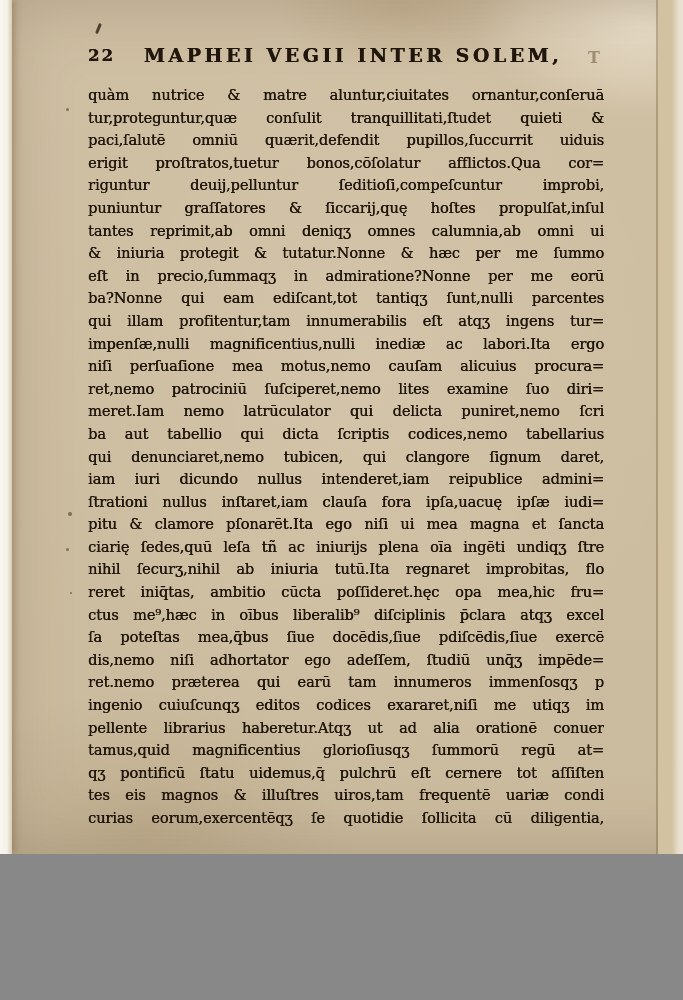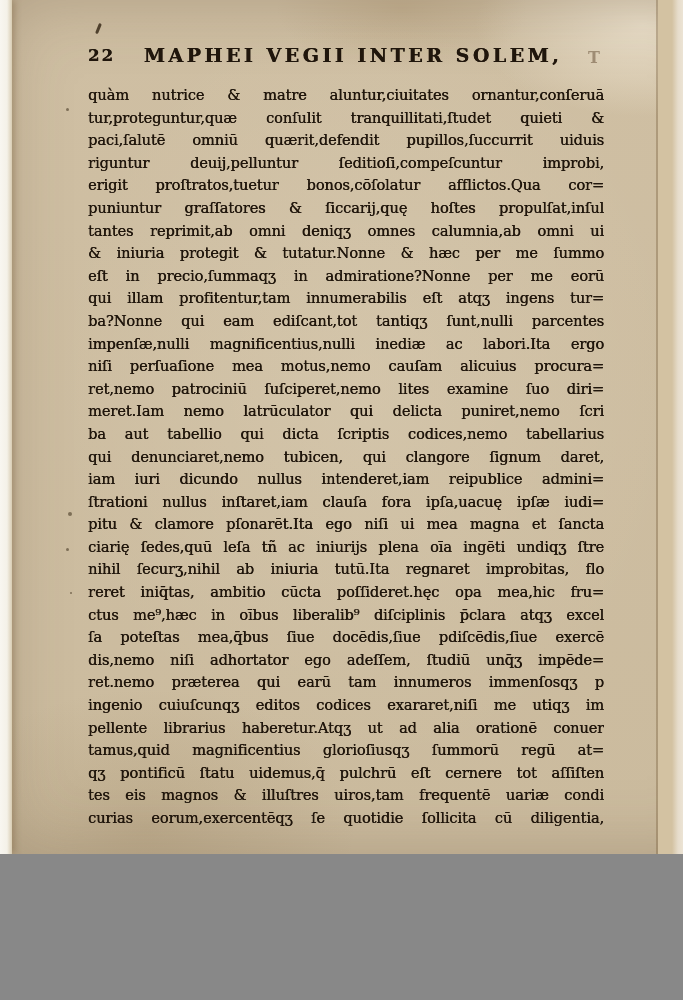--- a/index.html
+++ b/index.html
@@ -90,28 +90,28 @@
 
   <div class="tick-mark"></div>
   <div class="folio">22</div>
   <div class="running-title">MAPHEI VEGII INTER SOLEM,</div>
   <div class="faint-letter">T</div>
 
   <div class="text-block">
     <div class="line">quàm nutrice &amp; matre aluntur,ciuitates ornantur,conſeruā</div>
     <div class="line">tur,proteguntur,quæ conſulit tranquillitati,ſtudet quieti &amp;</div>
     <div class="line">paci,ſalutē omniū quærit,defendit pupillos,ſuccurrit uiduis</div>
+    <div class="line">erigit proſtratos,tuetur bonos,cōſolatur afflictos.Qua cor=</div>
     <div class="line">riguntur deuij,pelluntur ſeditioſi,compeſcuntur improbi,</div>
-    <div class="line">erigit proſtratos,tuetur bonos,cōſolatur afflictos.Qua cor=</div>
     <div class="line">puniuntur graſſatores &amp; ſiccarij,quę hoſtes propulſat,inſul</div>
     <div class="line">tantes reprimit,ab omni deniqʒ omnes calumnia,ab omni ui</div>
     <div class="line">&amp; iniuria protegit &amp; tutatur.Nonne &amp; hæc per me ſummo</div>
     <div class="line">eſt in precio,ſummaqʒ in admiratione?Nonne per me eorū</div>
+    <div class="line">ba?Nonne qui eam ediſcant,tot tantiqʒ ſunt,nulli parcentes</div>
     <div class="line">qui illam profitentur,tam innumerabilis eſt atqʒ ingens tur=</div>
-    <div class="line">ba?Nonne qui eam ediſcant,tot tantiqʒ ſunt,nulli parcentes</div>
     <div class="line">impenſæ,nulli magnificentius,nulli inediæ ac labori.Ita ergo</div>
     <div class="line">niſi perſuaſione mea motus,nemo cauſam alicuius procura=</div>
     <div class="line">ret,nemo patrociniū ſuſciperet,nemo lites examine ſuo diri=</div>
     <div class="line">meret.Iam nemo latrūculator qui delicta puniret,nemo ſcri</div>
     <div class="line">ba aut tabellio qui dicta ſcriptis codices,nemo tabellarius</div>
     <div class="line">qui denunciaret,nemo tubicen, qui clangore ſignum daret,</div>
     <div class="line">iam iuri dicundo nullus intenderet,iam reipublice admini=</div>
     <div class="line">ſtrationi nullus inſtaret,iam clauſa fora ipſa,uacuę ipſæ iudi=</div>
     <div class="line">pitu &amp; clamore pſonarēt.Ita ego niſi ui mea magna et ſancta</div>
     <div class="line">ciarię ſedes,quū leſa tñ ac iniurijs plena oīa ingēti undiqʒ ſtre</div>

